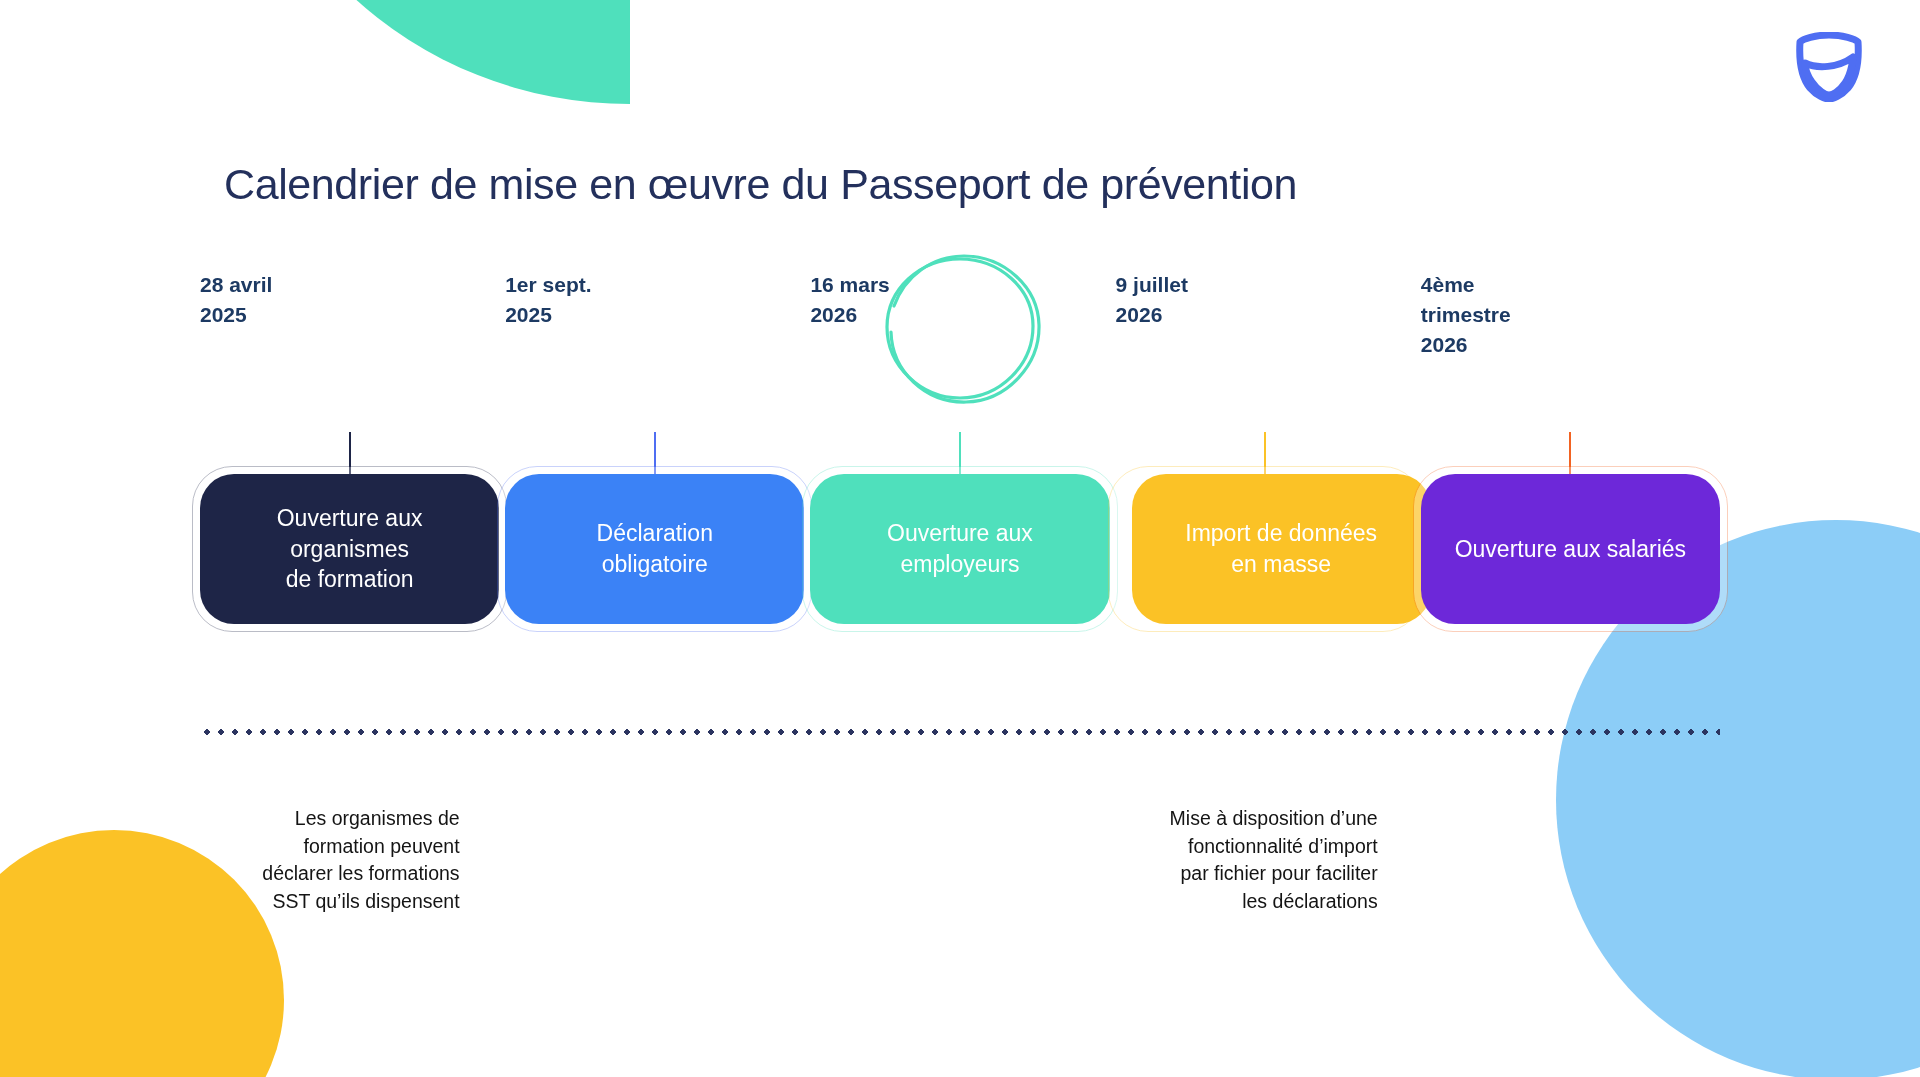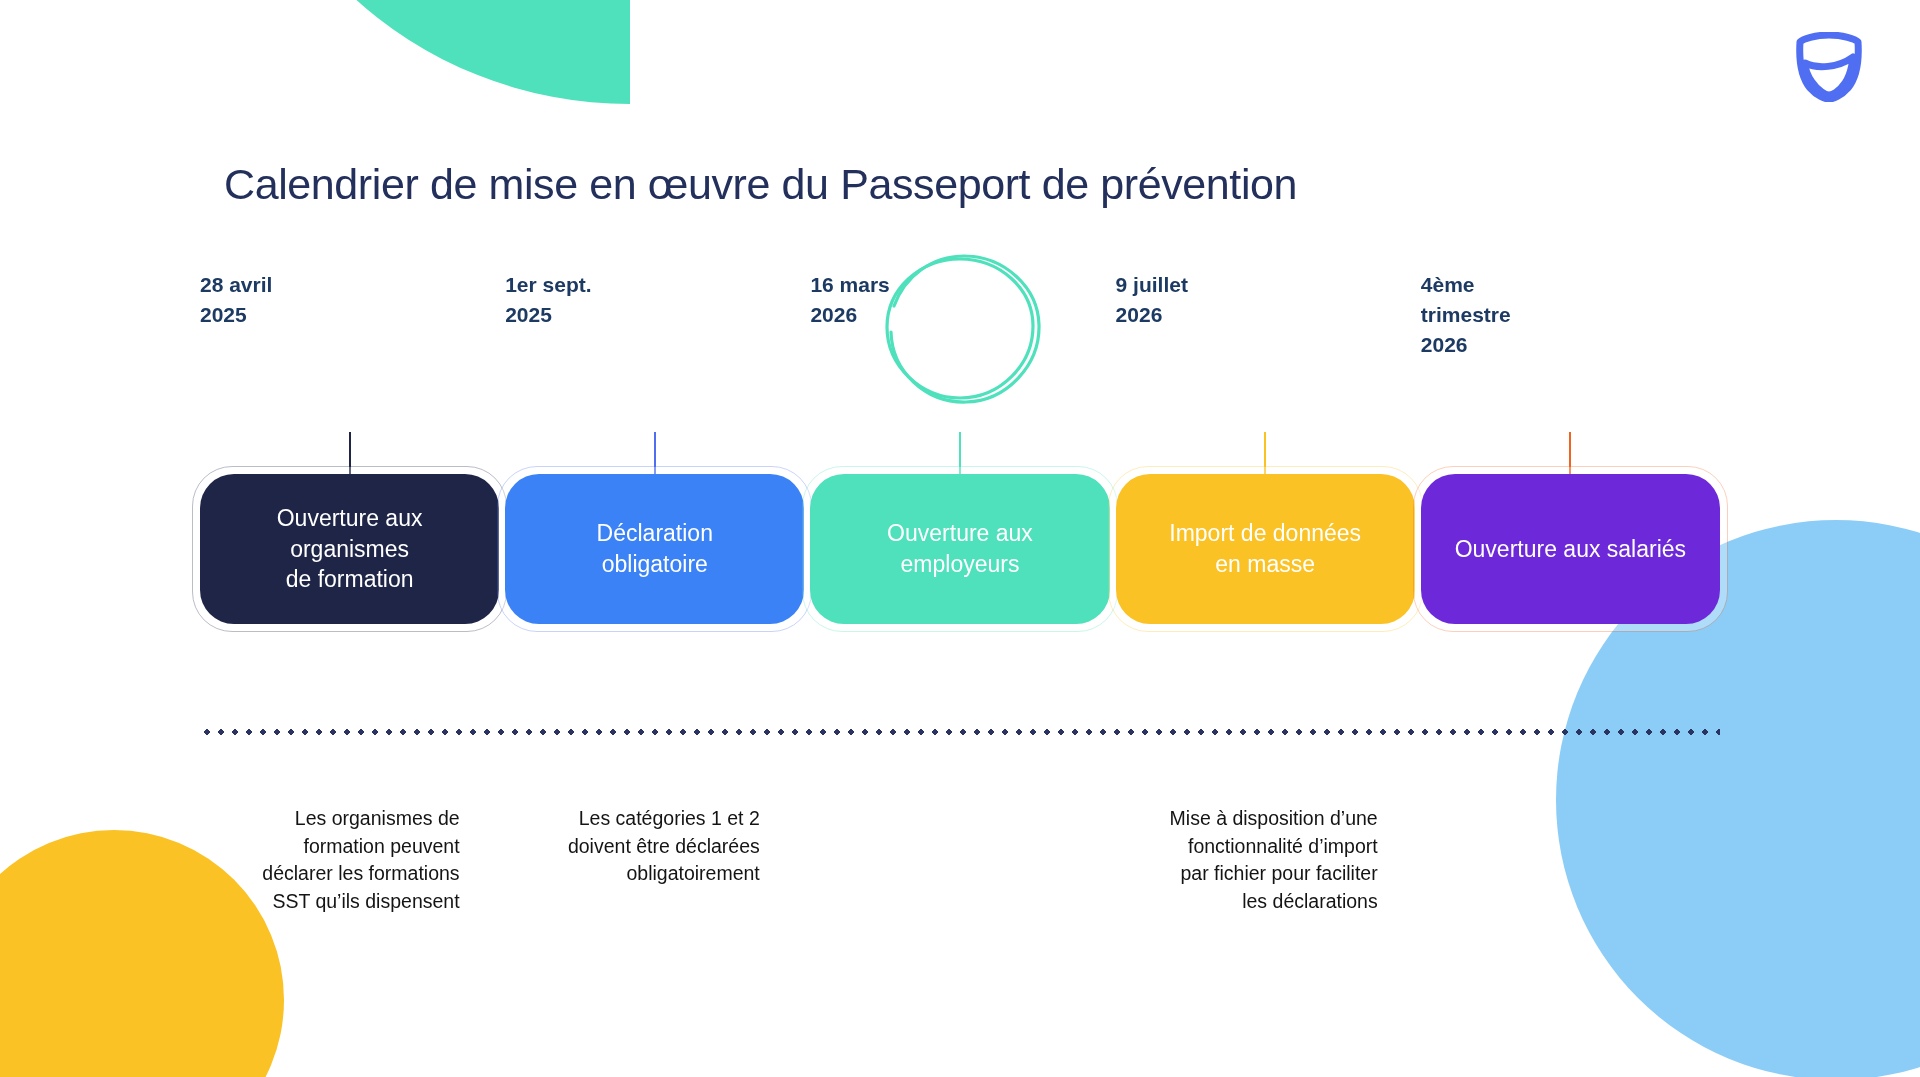--- a/index.html
+++ b/index.html
@@ -199,40 +199,37 @@
       <div class="stem" style="background: rgb(79, 224, 188);"></div>
       <div class="halo" style="border-color: rgb(79, 224, 188); opacity: 0.3;"></div>
       <div class="card" style="background: rgb(79, 224, 188);">Ouverture aux
 employeurs</div>
     </div>
     <div class="col" style="--w: 299.2px; left: 915.6px; width: 299.2px;">
       <div class="date">9 juillet
 2026</div>
       <div class="stem" style="background: rgb(251, 194, 38);"></div>
       <div class="halo" style="border-color: rgb(251, 194, 38); opacity: 0.3;"></div>
-      <div class="card" style="background: rgb(251, 194, 38);">Import de données
+      <div class="card" style="background: rgb(251, 194, 38); margin-left: 16px;">Import de données
 en masse</div>
     </div>
     <div class="col" style="--w: 299.2px; left: 1220.8px; width: 299.2px;">
       <div class="date">4ème
 trimestre
 2026</div>
       <div class="stem" style="background: rgb(242, 99, 34);"></div>
       <div class="halo" style="border-color: rgb(242, 99, 34); opacity: 0.3;"></div>
       <div class="card" style="background: #6d28d9;">Ouverture aux salariés</div>
     </div>
   </div>
 
 <div id="divider"></div>
 
 <div id="descriptions">
     <div class="desc" style="width: 220px; left: 39.6px; top: 0px;">Les organismes de
 formation peuvent
 déclarer les formations
 SST qu’ils dispensent</div>
-    <div class="desc" style="width: 210px; left: 349.8px; top: 0px;">Les catégories 1 et 2
-doivent être déclarées
-obligatoirement</div>
     <div class="desc" style="width: 225px; left: 952.7px; top: 0px;">Mise à disposition d’une
 fonctionnalité d’import
 par fichier pour faciliter
 les déclarations</div>
   </div>
 
 </body></html>

